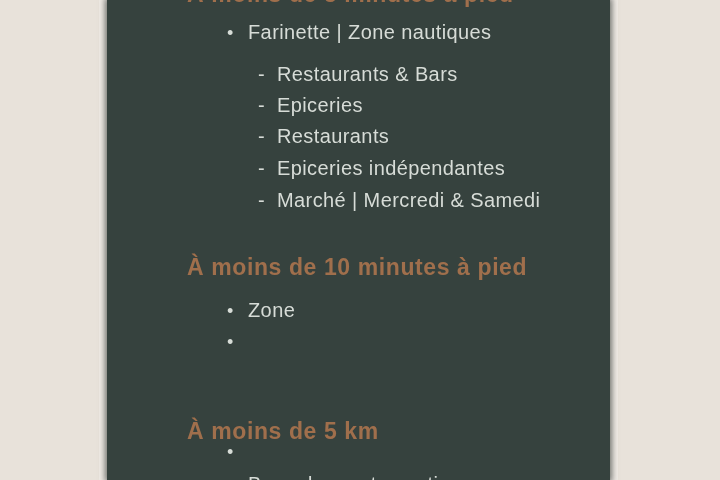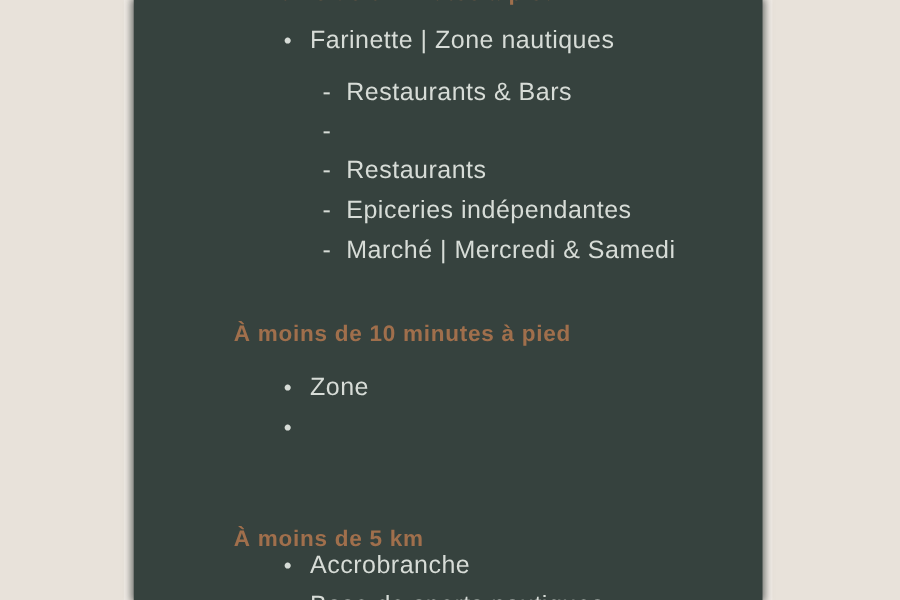--- a/index.html
+++ b/index.html
@@ -33,21 +33,21 @@
   }
   .row {
     position: absolute;
     white-space: nowrap;
     letter-spacing: 0.4px;
   }
   .heading {
     left: 80px;
     color: #a06f4c;
     font-weight: 700;
-    font-size: 18px;
+    font-size: 23px;
     line-height: 24px;
     letter-spacing: 0.6px;
   }
   .item {
     color: #d7dcd7;
     font-size: 20px;
     line-height: 24px;
     display: flex;
     align-items: baseline;
   }
@@ -72,20 +72,21 @@
       <span class="marker">•</span>
       <span class="label">Farinette | Zone nautiques</span>
     </div>
 
     <div class="row item l2" style="top:62px">
       <span class="marker">-</span>
       <span class="label">Restaurants &amp; Bars</span>
     </div>
     <div class="row item l2" style="top:93px">
       <span class="marker">-</span>
+      <span class="label">Epiceries</span>
     </div>
     <div class="row item l2" style="top:124px">
       <span class="marker">-</span>
       <span class="label">Restaurants</span>
     </div>
     <div class="row item l2" style="top:156px">
       <span class="marker">-</span>
       <span class="label">Epiceries indépendantes</span>
     </div>
     <div class="row item l2" style="top:188px">
@@ -100,21 +101,20 @@
       <span class="label">Zone</span>
     </div>
     <div class="row item l1" style="top:330px">
       <span class="marker">•</span>
     </div>
 
     <div class="row heading" style="top:419px">À moins de 5 km</div>
 
     <div class="row item l1" style="top:440px">
       <span class="marker">•</span>
-      <span class="label">Accrobranche</span>
     </div>
     <div class="row item l1" style="top:472px">
       <span class="marker">•</span>
       <span class="label">Base de sports nautiques</span>
     </div>
 
   </div>
 </div>
 
 </body></html>

